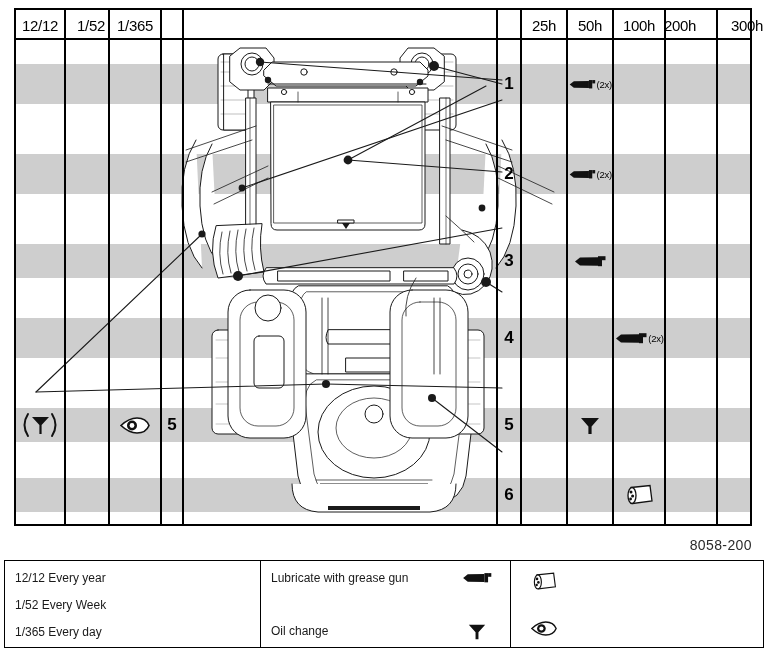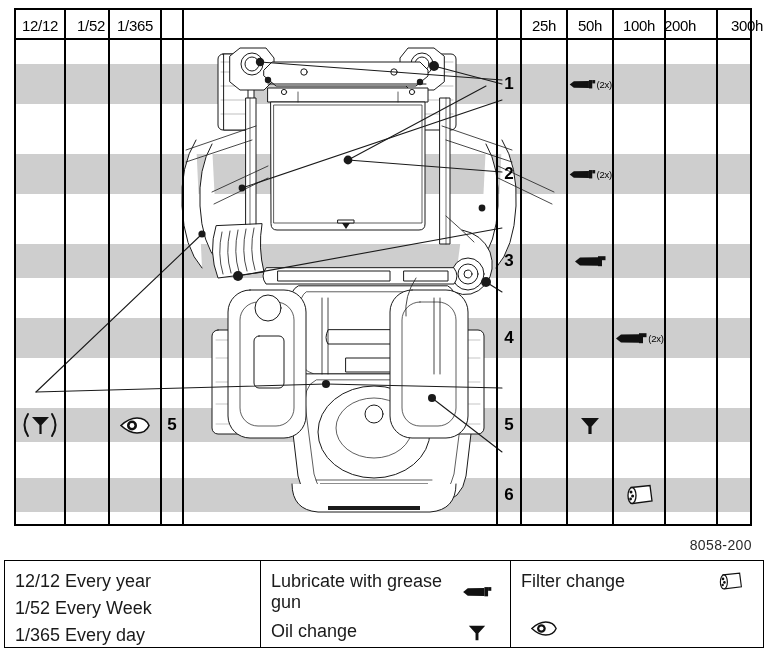--- a/index.html
+++ b/index.html
@@ -106,21 +106,21 @@
     display: flex;
   }
   .legend-col { position: relative; height: 100%; }
   .legend-col.c1 { width: 256px; border-right: 1.5px solid #000; }
   .legend-col.c2 { width: 250px; border-right: 1.5px solid #000; }
   .legend-col.c3 { flex: 1; }
   .legend-line {
     position: absolute;
     left: 10px; right: 10px;
     display: flex; align-items: center;
-    font-size: 18px;
+    font-size: 12px;
     color: #1a1a1a;
   }
   .legend-line .ltext { flex: 1; }
   .legend-line .lico { width: 46px; display:flex; align-items:center; justify-content:center; }
 </style>
 </head>
 <body>
 
 <div id="root">
 
@@ -426,21 +426,20 @@
         <span class="lico">
           <svg width="20" height="20" viewBox="0 0 22 22">
             <path d="M2 4 H20 L12.6 12.5 V20 H9.4 V12.5 Z" fill="#111"></path>
           </svg>
         </span>
       </div>
     </div>
 
     <div class="legend-col c3">
       <div class="legend-line" style="top:10px">
-        <span class="ltext">Filter change</span>
         <span class="lico">
           <svg width="28" height="21" viewBox="0 0 32 24">
             <g fill="#fff" stroke="#111" stroke-width="1.3">
               <path d="M8 4.5 L27 2.5 L29 18 L10 20.5 Z"></path>
               <ellipse cx="9" cy="12.5" rx="4" ry="8"></ellipse>
             </g>
             <g fill="#111">
               <circle cx="8" cy="9" r="1.5"></circle>
               <circle cx="9.6" cy="13" r="1.5"></circle>
               <circle cx="7.6" cy="16" r="1.4"></circle>

